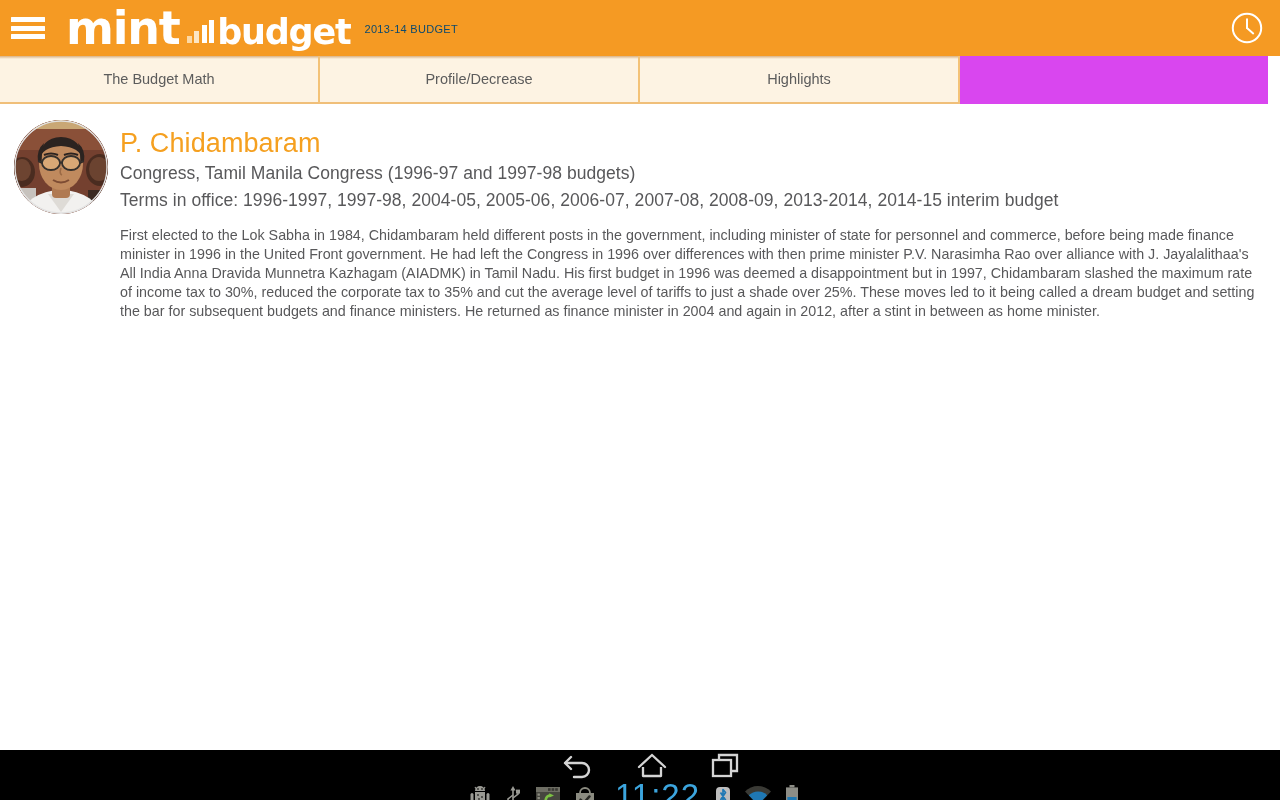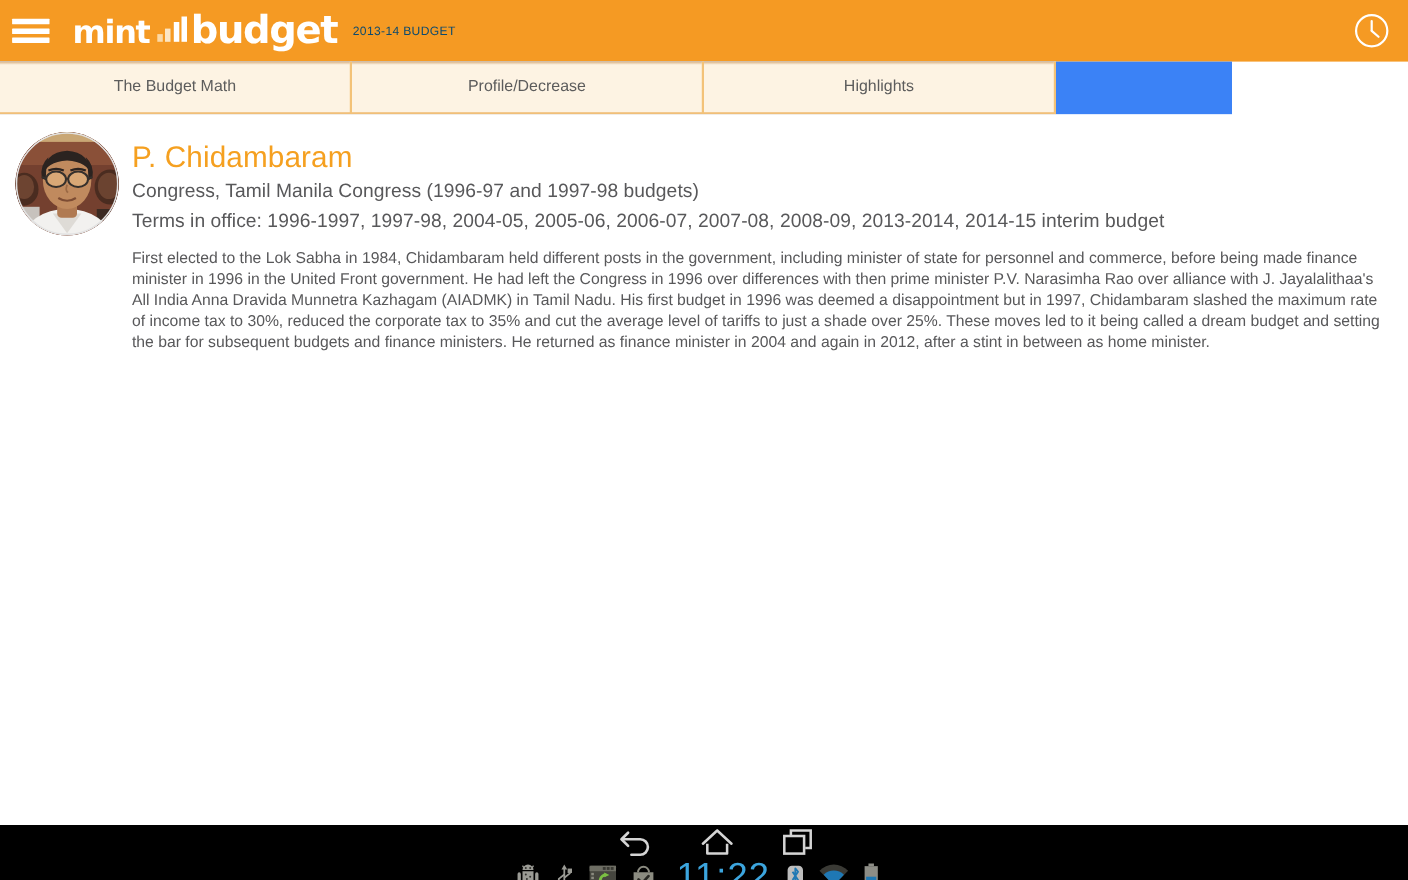--- a/index.html
+++ b/index.html
@@ -49,21 +49,21 @@
 
   .brand {
     display: flex;
     align-items: baseline;
     margin-left: 20px;
     flex: 0 0 auto;
   }
   .brand-mint {
     font-family: "DejaVu Sans", sans-serif;
     font-weight: bold;
-    font-size: 29px;
+    font-size: 46px;
     color: #ffffff;
     letter-spacing: -1.2px;
     line-height: 1;
   }
   .brand-bars {
     display: inline-flex;
     align-items: flex-end;
     gap: 2.5px;
     height: 22px;
     margin: 0 3px 0 7px;
@@ -102,24 +102,24 @@
   .clock-icon {
     width: 34px; height: 34px;
     flex: 0 0 auto;
     cursor: pointer;
   }
 
   
   .tab-bar {
     position: absolute;
     top: 56px; left: 0;
-    width: 1120px;
+    width: 1268px;
     height: 48px;
     display: flex;
-    background: #3b82f6;
+    background: #d946ef;
   }
   .tab {
     height: 48px;
     display: flex;
     align-items: center;
     justify-content: center;
     font-size: 14.5px;
     color: #5c5c5c;
     background: #fdf3e3;
     border-right: 2px solid #f3c278;

